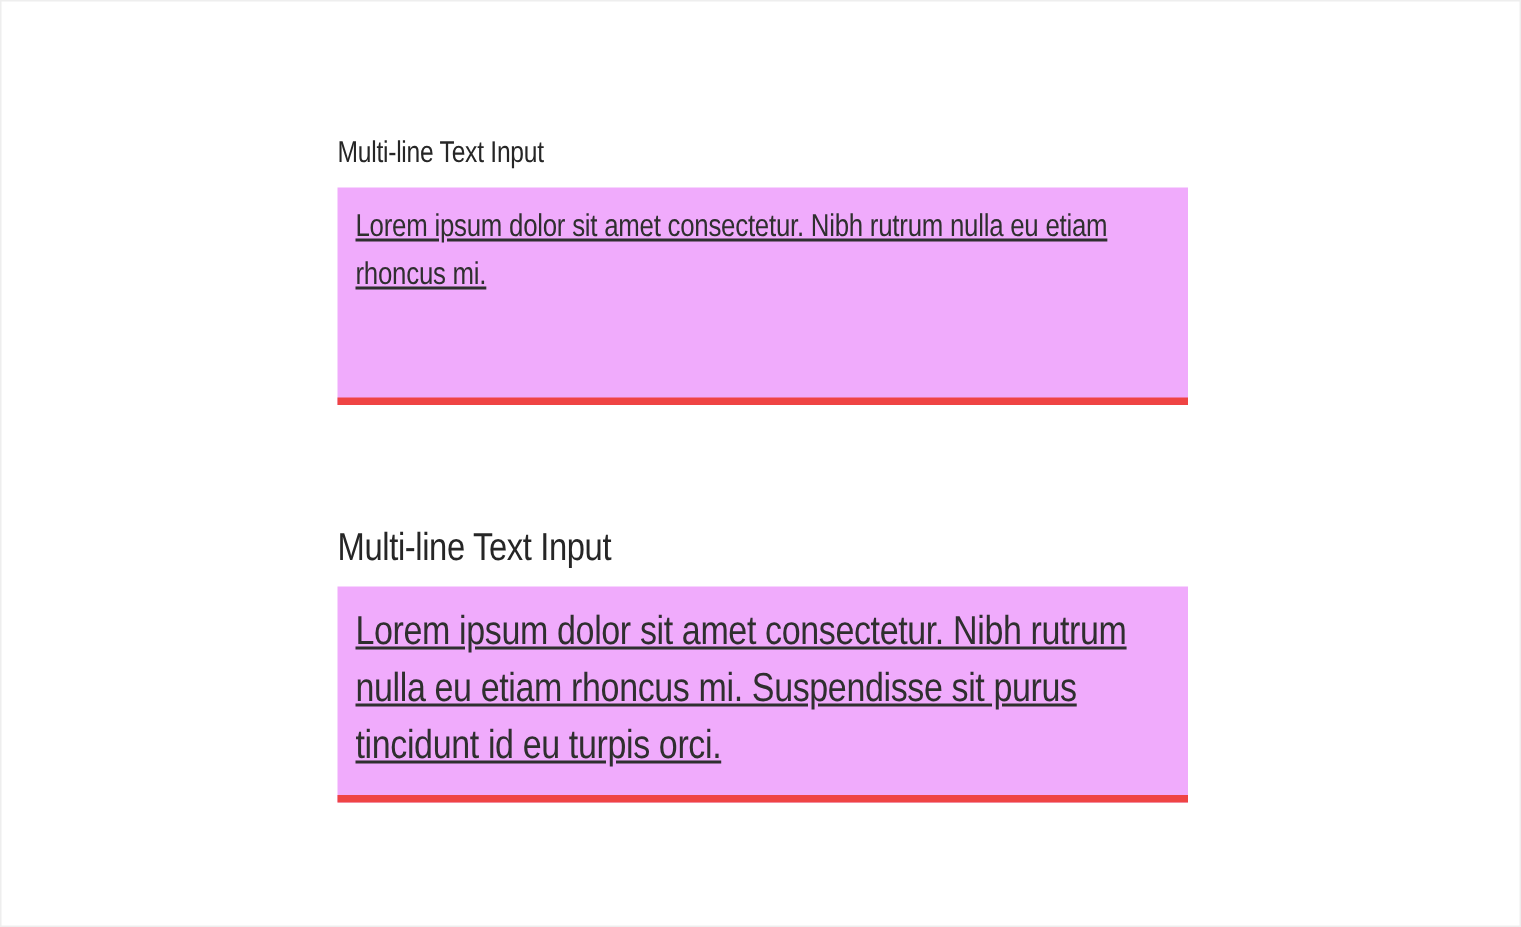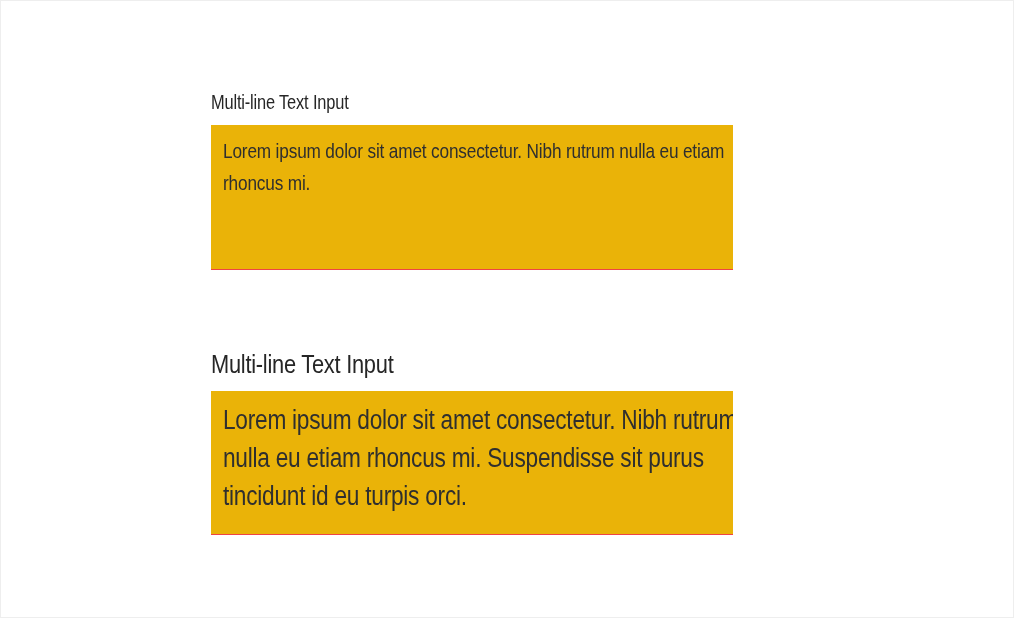--- a/index.html
+++ b/index.html
@@ -2,25 +2,25 @@
 <html><head>
   <meta charset="utf-8">
   <style>
     html, body { margin: 0; padding: 0; }
     body {
       width: 1014px; height: 618px; background: #ffffff;
       font-family: "Liberation Sans", sans-serif;
       position: relative; overflow: hidden;
       box-sizing: border-box; border: 1px solid #eeeeee;
     }
-    .field { position: absolute; left: 210px; width: 522px; }
+    .field { position: absolute; left: 224px; width: 567px; }
     .label { color: #262626; white-space: nowrap; transform-origin: left top; }
     .box {
-      background: #eab308; border-bottom: 1px solid #ef4444;
-      box-sizing: border-box; color: #2f2f2f; overflow: hidden;
+      background: #f0abfc; border-bottom: 5px solid #ef4444;
+      box-sizing: border-box; color: #2f2f2f; overflow: hidden; text-decoration: underline;
     }
     .text { transform-origin: left top; }
     #f1 { top: 90px; }
     #f1 .label { font-size: 20px; height: 34px; transform: scaleX(0.82); letter-spacing: -0.2px; }
     #f1 .box { height: 145px; padding: 10px 12px; }
     #f1 .text { font-size: 21px; line-height: 32px; width: 660px; transform: scaleX(0.82); letter-spacing: -0.2px; }
     #f2 { top: 348px; }
     #f2 .label { font-size: 26px; height: 42px; transform: scaleX(0.84); letter-spacing: -0.3px; }
     #f2 .box { height: 144px; padding: 10px 12px; }
     #f2 .text { font-size: 27px; line-height: 38px; width: 645px; transform: scaleX(0.84); letter-spacing: -0.3px; }

